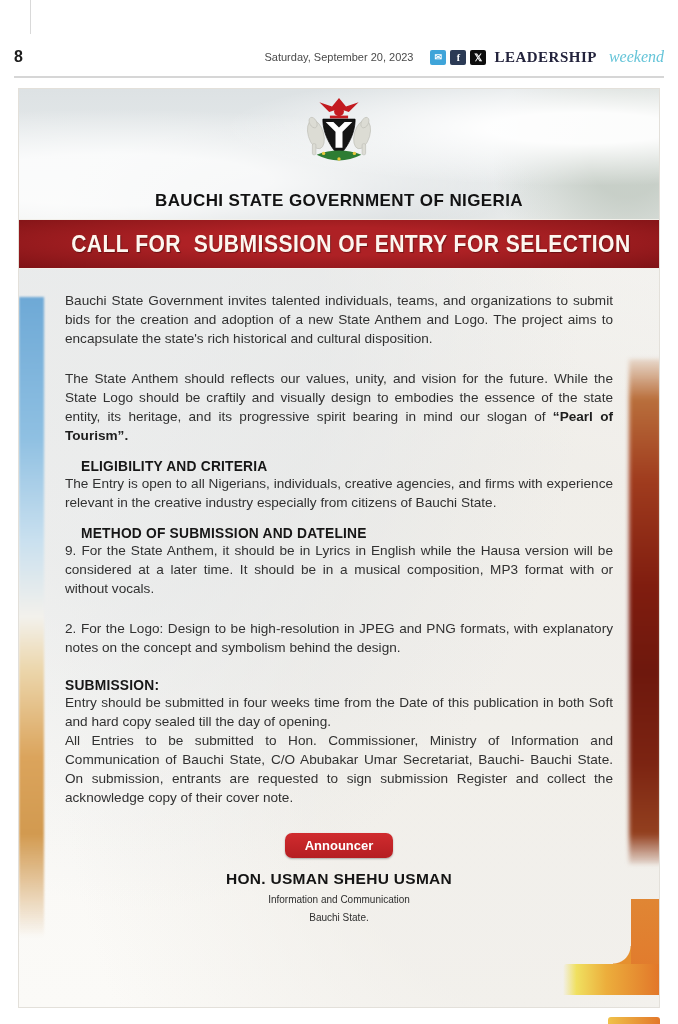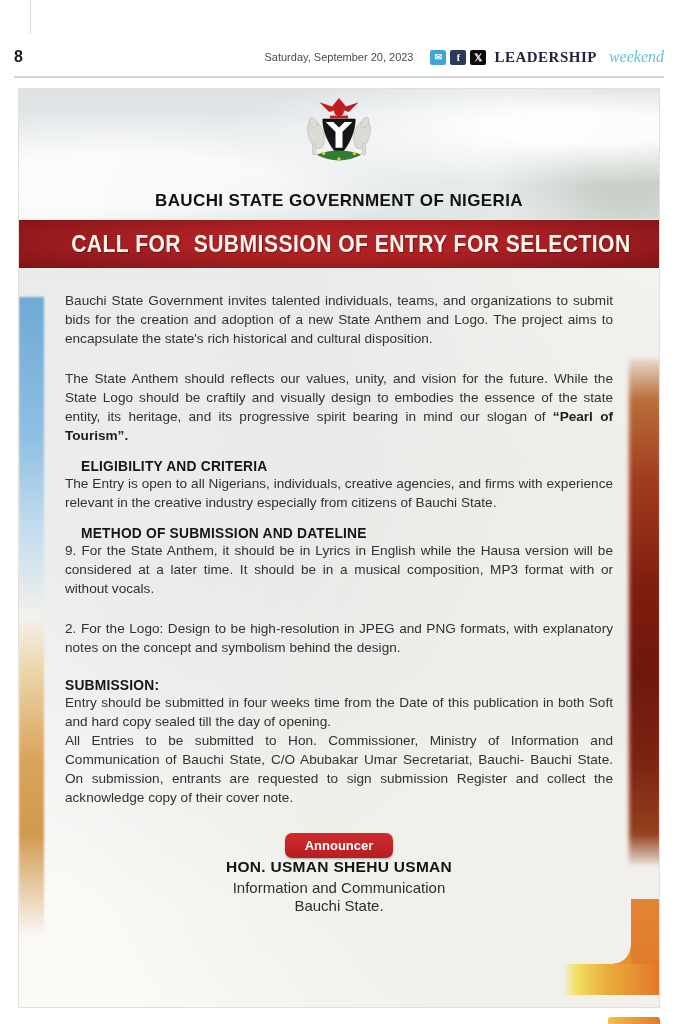--- a/index.html
+++ b/index.html
@@ -103,23 +103,23 @@
   .sec-head { font-size:13.8px; font-weight:bold; color:#161616; letter-spacing:.2px; position:relative; z-index:2; }
   .bold-inline { font-weight:bold; color:#1d1d1d; }
 
   
   .announcer-wrap { margin-top:26px; text-align:center; position:relative; z-index:2; }
   .announcer-pill {
     display:inline-block; background:linear-gradient(180deg,#d02b2e,#b51e22);
     color:#fff; font-size:13px; font-weight:bold; padding:5px 20px; border-radius:7px;
     box-shadow:0 1px 2px rgba(0,0,0,.3);
   }
-  .announcer-name { font-size:15.5px; font-weight:bold; color:#141414; letter-spacing:.3px; }
+  .announcer-name { margin-top:12px; font-size:15.5px; font-weight:bold; color:#141414; letter-spacing:.3px; }
   .announcer-title { margin-top:2px; font-size:13.5px; font-weight:bold; color:#b8191d; letter-spacing:1px; }
-  .announcer-dept { margin-top:3px; font-size:15px; color:#2e2e2e; line-height:18px; }
+  .announcer-dept { margin-top:3px; font-size:10px; color:#2e2e2e; line-height:18px; }
 
   
   .deco-corner { position:absolute; right:0; bottom:12px; width:96px; height:96px; z-index:3; }
   .deco-v {
     position:absolute; right:0; top:0; width:28px; height:96px;
     background:linear-gradient(180deg,#e08634 0%,#e2772a 100%);
     border-bottom-left-radius:0;
   }
   .deco-h {
     position:absolute; right:0; bottom:0; height:31px; width:96px;

